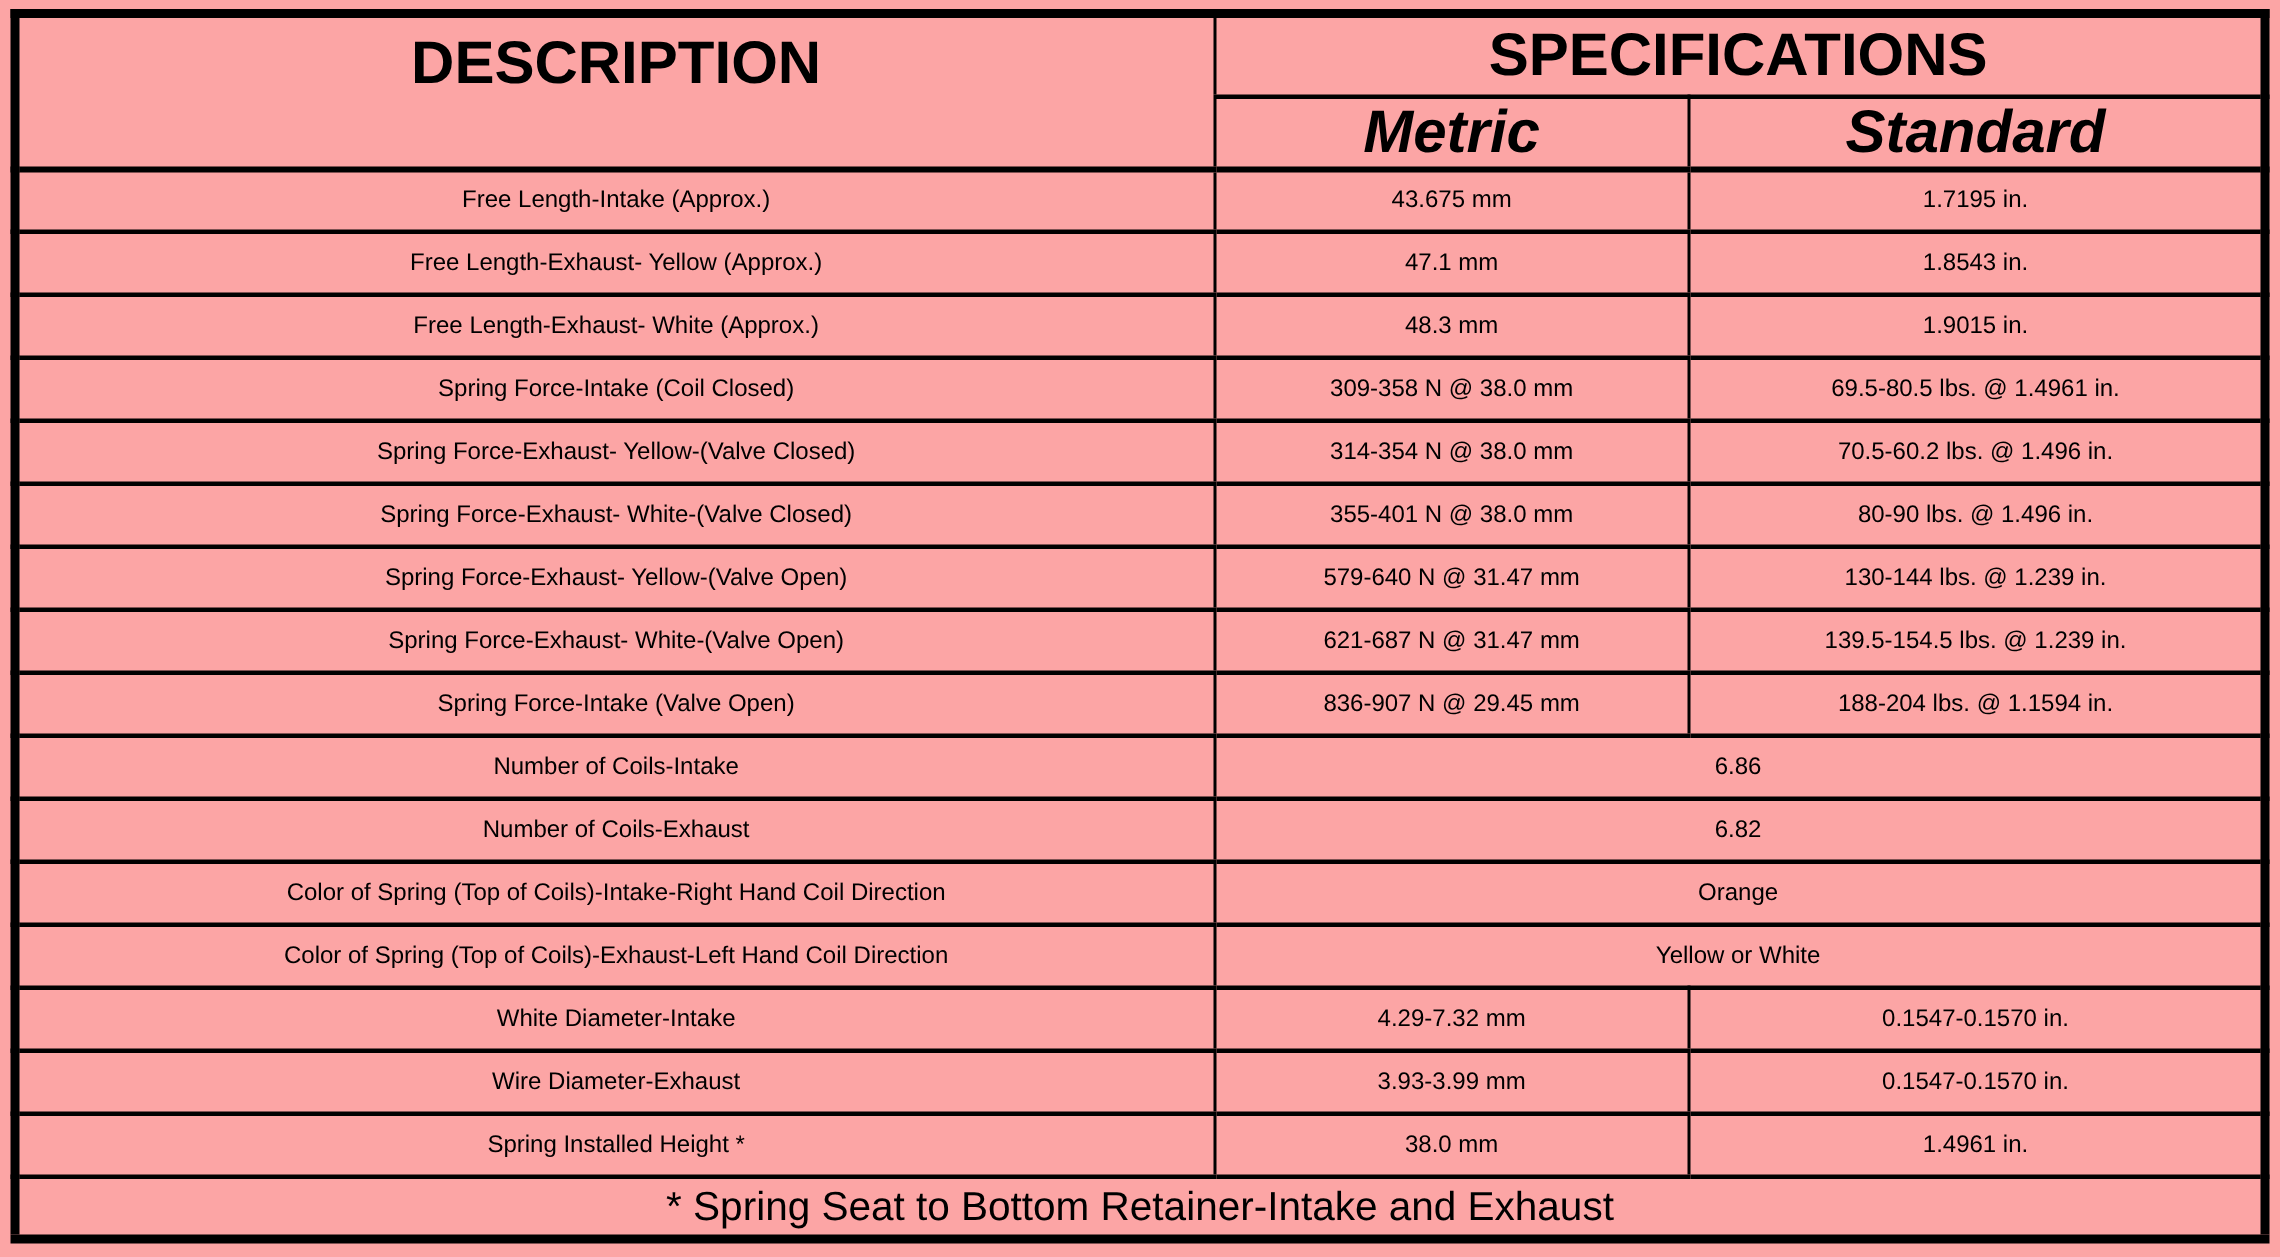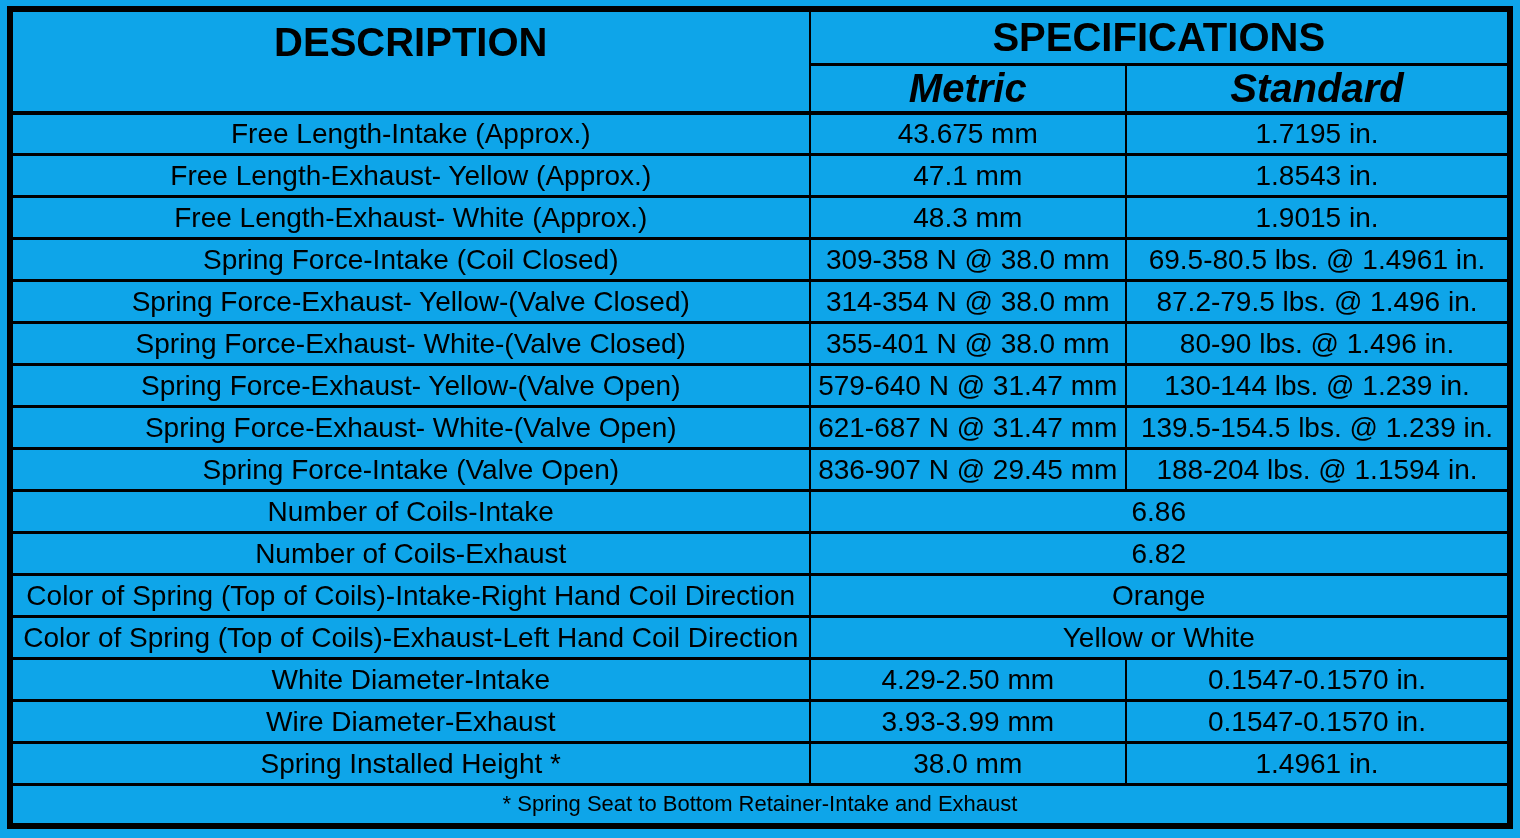--- a/index.html
+++ b/index.html
@@ -7,21 +7,21 @@
     margin: 0;
     padding: 0;
     background: #ffffff;
     color: #000000;
     font-family: "Liberation Sans", "DejaVu Sans", sans-serif;
   }
   .doc {
     width: 1520px;
     height: 838px;
     padding: 6px 7px;
-    background: #0ea5e9;
+    background: #fca5a5;
   }
   table.spec {
     border-collapse: collapse;
     table-layout: fixed;
     width: 1506px;
     border: 6px solid #000;
   }
   col.c-desc { width: 53.3%; }
   col.c-metric { width: 21.1%; }
   col.c-standard { width: 25.6%; }
@@ -51,25 +51,25 @@
     border-bottom-width: 3px;
     margin-top: 45px;
   }
   th.sub-head {
     height: 47px;
     border-bottom-width: 4px;
     font-style: italic;
   }
   tbody td {
     height: 42px;
-    font-size: 28px;
+    font-size: 16px;
   }
   tr.foot td {
     height: 41px;
-    font-size: 22px;
+    font-size: 27px;
     border-bottom-width: 6px;
   }
 </style>
 </head>
 <body>
 
 <div class="doc">
   <table class="spec">
     <colgroup>
       <col class="c-desc">
@@ -103,21 +103,21 @@
         <td>1.9015 in.</td>
       </tr>
       <tr>
         <td>Spring Force-Intake (Coil Closed)</td>
         <td>309-358 N @ 38.0 mm</td>
         <td>69.5-80.5 lbs. @ 1.4961 in.</td>
       </tr>
       <tr>
         <td>Spring Force-Exhaust- Yellow-(Valve Closed)</td>
         <td>314-354 N @ 38.0 mm</td>
-        <td>87.2-79.5 lbs. @ 1.496 in.</td>
+        <td>70.5-60.2 lbs. @ 1.496 in.</td>
       </tr>
       <tr>
         <td>Spring Force-Exhaust- White-(Valve Closed)</td>
         <td>355-401 N @ 38.0 mm</td>
         <td>80-90 lbs. @ 1.496 in.</td>
       </tr>
       <tr>
         <td>Spring Force-Exhaust- Yellow-(Valve Open)</td>
         <td>579-640 N @ 31.47 mm</td>
         <td>130-144 lbs. @ 1.239 in.</td>
@@ -143,21 +143,21 @@
       <tr>
         <td>Color of Spring (Top of Coils)-Intake-Right Hand Coil Direction</td>
         <td colspan="2">Orange</td>
       </tr>
       <tr>
         <td>Color of Spring (Top of Coils)-Exhaust-Left Hand Coil Direction</td>
         <td colspan="2">Yellow or White</td>
       </tr>
       <tr>
         <td>White Diameter-Intake</td>
-        <td>4.29-2.50 mm</td>
+        <td>4.29-7.32 mm</td>
         <td>0.1547-0.1570 in.</td>
       </tr>
       <tr>
         <td>Wire Diameter-Exhaust</td>
         <td>3.93-3.99 mm</td>
         <td>0.1547-0.1570 in.</td>
       </tr>
       <tr>
         <td>Spring Installed Height *</td>
         <td>38.0 mm</td>

